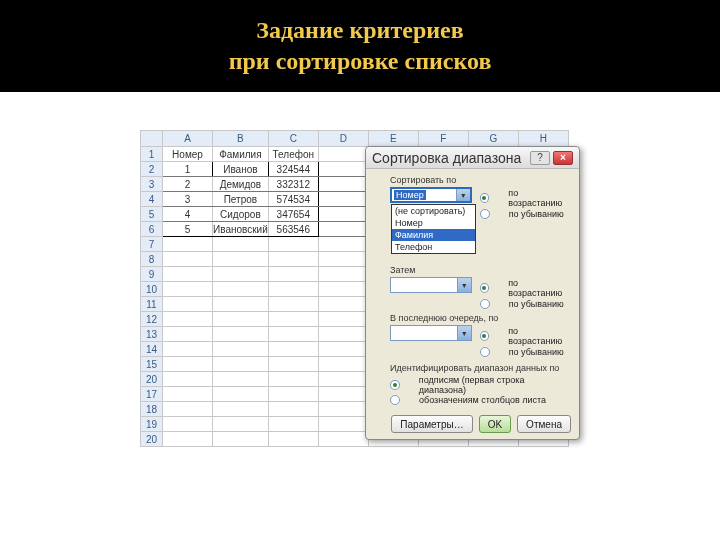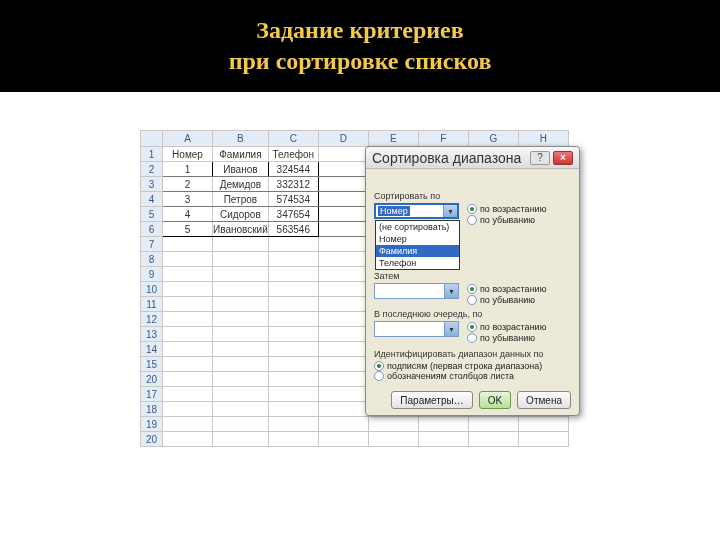--- a/index.html
+++ b/index.html
@@ -20,32 +20,32 @@
   .sheet .sel { border: 1.5px solid #000; }
   .sheet .selrow td.cell { border-top: 1px solid #777; border-bottom: 1px solid #777; }
 
   
   .dlg { position: absolute; left: 225px; top: 26px; width: 215px; background: #ece9d8; border: 1px solid #888; border-radius: 4px; box-shadow: 2px 2px 6px rgba(0,0,0,.4); font-size: 9px; color: #222; padding-bottom: 6px; }
   .dlg-title { background: linear-gradient(#f8f8f8,#dcdcdc); height: 22px; display: flex; align-items: center; padding: 0 6px; border-radius: 4px 4px 0 0; border-bottom: 1px solid #bbb; }
   .dlg-title .txt { flex: 1; font-size: 14px; color: #333; }
   .dlg-title .winbtn { width: 20px; height: 14px; margin-left: 3px; display: inline-flex; align-items: center; justify-content: center; font-size: 10px; border-radius: 2px; }
   .btn-help { background: #e4e4e4; border: 1px solid #999; color: #444; }
   .btn-close { background: linear-gradient(#e77,#c33); border: 1px solid #933; color: #fff; font-weight: bold; }
-  .dlg-body { padding: 22px 8px 2px; }
+  .dlg-body { padding: 6px 8px 2px; margin-left: 16px; }
   .grp { margin-bottom: 4px; }
   .grp-label { margin-bottom: 2px; color: #333; }
   .row { display: flex; align-items: flex-start; gap: 8px; }
   .combo { width: 85px; height: 16px; background: #fff; border: 1px solid #7a99c4; display: flex; align-items: center; padding: 0 2px; font-size: 9px; position: relative; }
   .combo .arrow { position: absolute; right: 0; top: 0; width: 14px; height: 100%; background: linear-gradient(#bcd3ef,#89b0de); display: flex; align-items: center; justify-content: center; color: #333; font-size: 8px; border-left: 1px solid #7a99c4; }
   .combo.sel-active { border: 2px solid #2a6ac0; }
   .dropdown { position: absolute; top: 15px; left: -1px; width: 85px; background: #fff; border: 1px solid #333; z-index: 10; }
   .dropdown .opt { padding: 1px 3px; }
   .dropdown .opt.hl { background: #316ac5; color: #fff; }
   .radios { display: flex; flex-direction: column; gap: 1px; padding-top: 1px; }
-  .radio { display: flex; align-items: center; gap: 3px; }
+  .radio { display: flex; align-items: center; gap: 19px; }
   .radio .dot { width: 10px; height: 10px; border: 1px solid #7a99c4; border-radius: 50%; background: #fff; display: inline-flex; align-items: center; justify-content: center; }
   .radio .dot.on::after { content: ""; width: 4px; height: 4px; background: #3a7a2f; border-radius: 50%; }
   .ident { margin-top: 6px; }
   .btnrow { display: flex; gap: 6px; justify-content: flex-end; padding: 4px 8px 0; }
   .btn { height: 18px; padding: 0 8px; font-size: 10px; border: 1px solid #888; background: linear-gradient(#fdfdfd,#e2e2e2); border-radius: 3px; display: inline-flex; align-items: center; justify-content: center; color: #222; }
   .btn.ok { background: linear-gradient(#e8f5dc,#b8dd9a); border-color: #6a9a4c; }
 </style>
 </head>
 <body>
 

